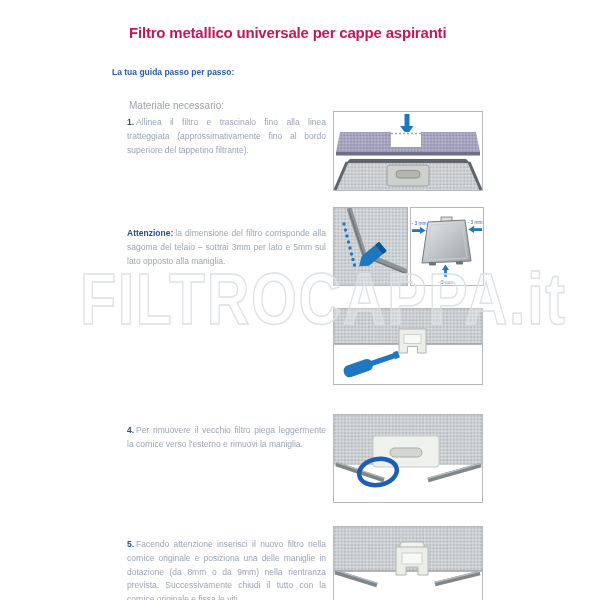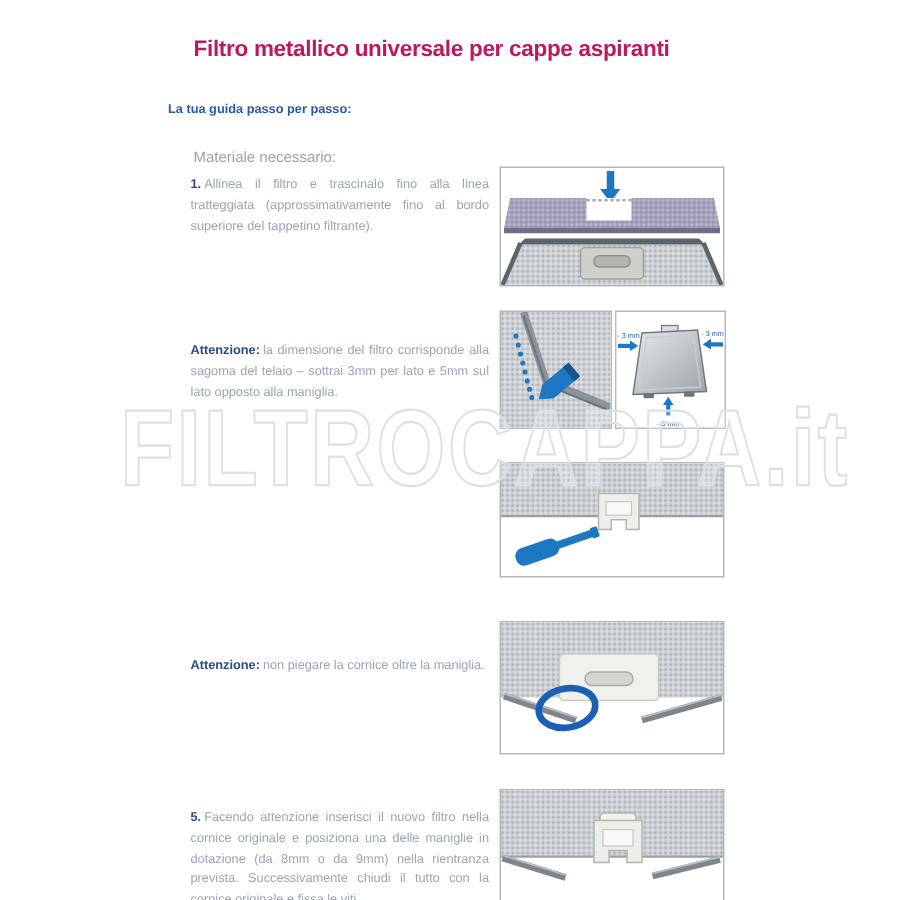--- a/index.html
+++ b/index.html
@@ -75,21 +75,21 @@
   <div class="step" id="step1">
     <p class="body"><b class="lead">1.</b><span>Allinea il filtro e trascinalo fino alla linea tratteggiata (approssimativamente fino al bordo superiore del tappetino filtrante).</span></p>
   </div>
 
   <div class="step" id="step2">
     <p class="body warn"><b class="lead">Attenzione:</b><span>la dimensione del filtro corrisponde alla sagoma del telaio – sottrai 3mm per lato e 5mm sul lato opposto alla maniglia.</span></p>
   </div>
 
 
   <div class="step" id="step4">
-    <p class="body warn"><b class="lead">Attenzione:</b><span>non piegare la cornice oltre la maniglia.</span></p>
+    <p class="body"><b class="lead">4.</b><span>Per rimuovere il vecchio filtro piega leggermente la cornice verso l'esterno e rimuovi la maniglia.</span></p>
   </div>
 
   <div class="step" id="step5">
     <p class="body"><b class="lead">5.</b><span>Facendo attenzione inserisci il nuovo filtro nella cornice originale e posiziona una delle maniglie in dotazione (da 8mm o da 9mm) nella rientranza prevista. Successivamente chiudi il tutto con la cornice originale e fissa le viti.</span></p>
   </div>
 
   <div class="img" id="img1">
     <svg width="148" height="78" viewBox="0 0 148 78">
       <defs>
         <pattern id="pm1p" width="3.2" height="3.2" patternUnits="userSpaceOnUse">

